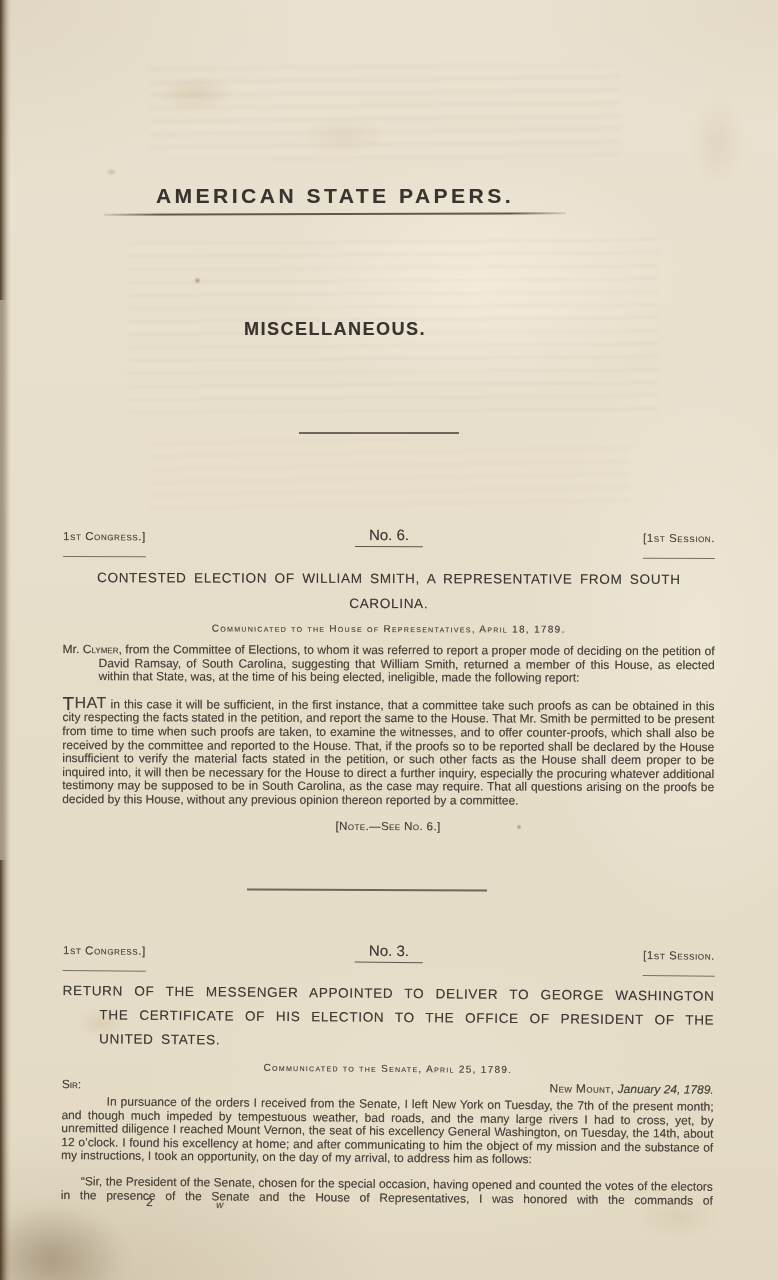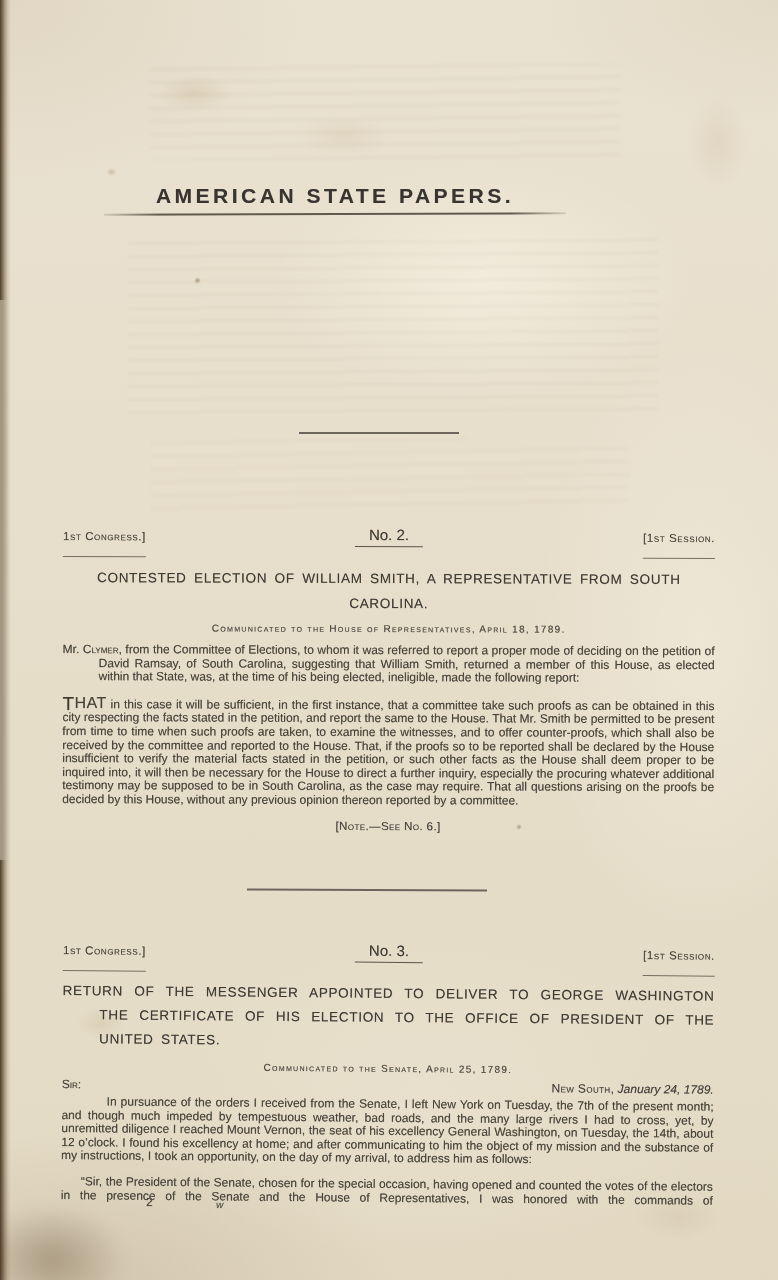--- a/index.html
+++ b/index.html
@@ -117,27 +117,28 @@
   <div class="stain s5"></div>
   <div class="stain s6"></div>
   <div class="stain s7"></div>
   <div class="stain s8"></div>
 
   <div class="masthead">
     <div class="masthead-title">AMERICAN STATE PAPERS.</div>
     <div class="masthead-rule"></div>
   </div>
 
+  <div class="section-title">MISCELLANEOUS.</div>
 
   <div class="rule-short rule-a"></div>
 
   <div class="article a1">
     <div class="doc-head">
       <span class="congress">1st Congress.]</span>
-      <span class="number">No. 2.</span>
+      <span class="number">No. 6.</span>
       <span class="session">[1st Session.</span>
     </div>
     <div class="heading">
       <div>CONTESTED ELECTION OF WILLIAM SMITH, A REPRESENTATIVE FROM SOUTH</div>
       <div>CAROLINA.</div>
     </div>
     <div class="comm">Communicated to the House of Representatives, April 18, 1789.</div>
     <p class="body-text intro"><span>Mr. </span><span class="sc">Clymer</span><span>, from the Committee of Elections, to whom it was referred to report a proper mode of deciding on the petition of David Ramsay, of South Carolina, suggesting that William Smith, returned a member of this House, as elected within that State, was, at the time of his being elected, ineligible, made the following report:</span></p>
     <p class="body-text report"><span class="dropcap">T</span><span class="caps-rest">HAT</span><span> in this case it will be sufficient, in the first instance, that a committee take such proofs as can be obtained in this city respecting the facts stated in the petition, and report the same to the House. That Mr. Smith be permitted to be present from time to time when such proofs are taken, to examine the witnesses, and to offer counter-proofs, which shall also be received by the committee and reported to the House. That, if the proofs so to be reported shall be declared by the House insufficient to verify the material facts stated in the petition, or such other facts as the House shall deem proper to be inquired into, it will then be necessary for the House to direct a further inquiry, especially the procuring whatever additional testimony may be supposed to be in South Carolina, as the case may require. That all questions arising on the proofs be decided by this House, without any previous opinion thereon reported by a committee.</span></p>
     <div class="note">[Note.—See No. 6.]</div>
@@ -152,21 +153,21 @@
       <span class="session">[1st Session.</span>
     </div>
     <div class="heading">
       <div class="h-line">RETURN OF THE MESSENGER APPOINTED TO DELIVER TO GEORGE WASHINGTON</div>
       <div class="h-line indent">THE CERTIFICATE OF HIS ELECTION TO THE OFFICE OF PRESIDENT OF THE</div>
       <div class="h-line indent last">UNITED STATES.</div>
     </div>
     <div class="comm">Communicated to the Senate, April 25, 1789.</div>
     <div class="dateline">
       <span class="sc">Sir:</span>
-      <span><span class="place">New South,</span> <span class="date">January 24, 1789.</span></span>
+      <span><span class="place">New Mount,</span> <span class="date">January 24, 1789.</span></span>
     </div>
     <p class="body-text p-letter1">In pursuance of the orders I received from the Senate, I left New York on Tuesday, the 7th of the present month; and though much impeded by tempestuous weather, bad roads, and the many large rivers I had to cross, yet, by unremitted diligence I reached Mount Vernon, the seat of his excellency General Washington, on Tuesday, the 14th, about 12 o’clock. I found his excellency at home; and after communicating to him the object of my mission and the substance of my instructions, I took an opportunity, on the day of my arrival, to address him as follows:</p>
     <p class="body-text p-letter2">“Sir, the President of the Senate, chosen for the special occasion, having opened and counted the votes of the electors in the presence of the Senate and the House of Representatives, I was honored with the commands of</p>
   </div>
 
   <div class="sig-num">2</div>
   <div class="catchword">w</div>
 
   <div class="spine"></div>
   <div class="spine-mid-fade"></div>

